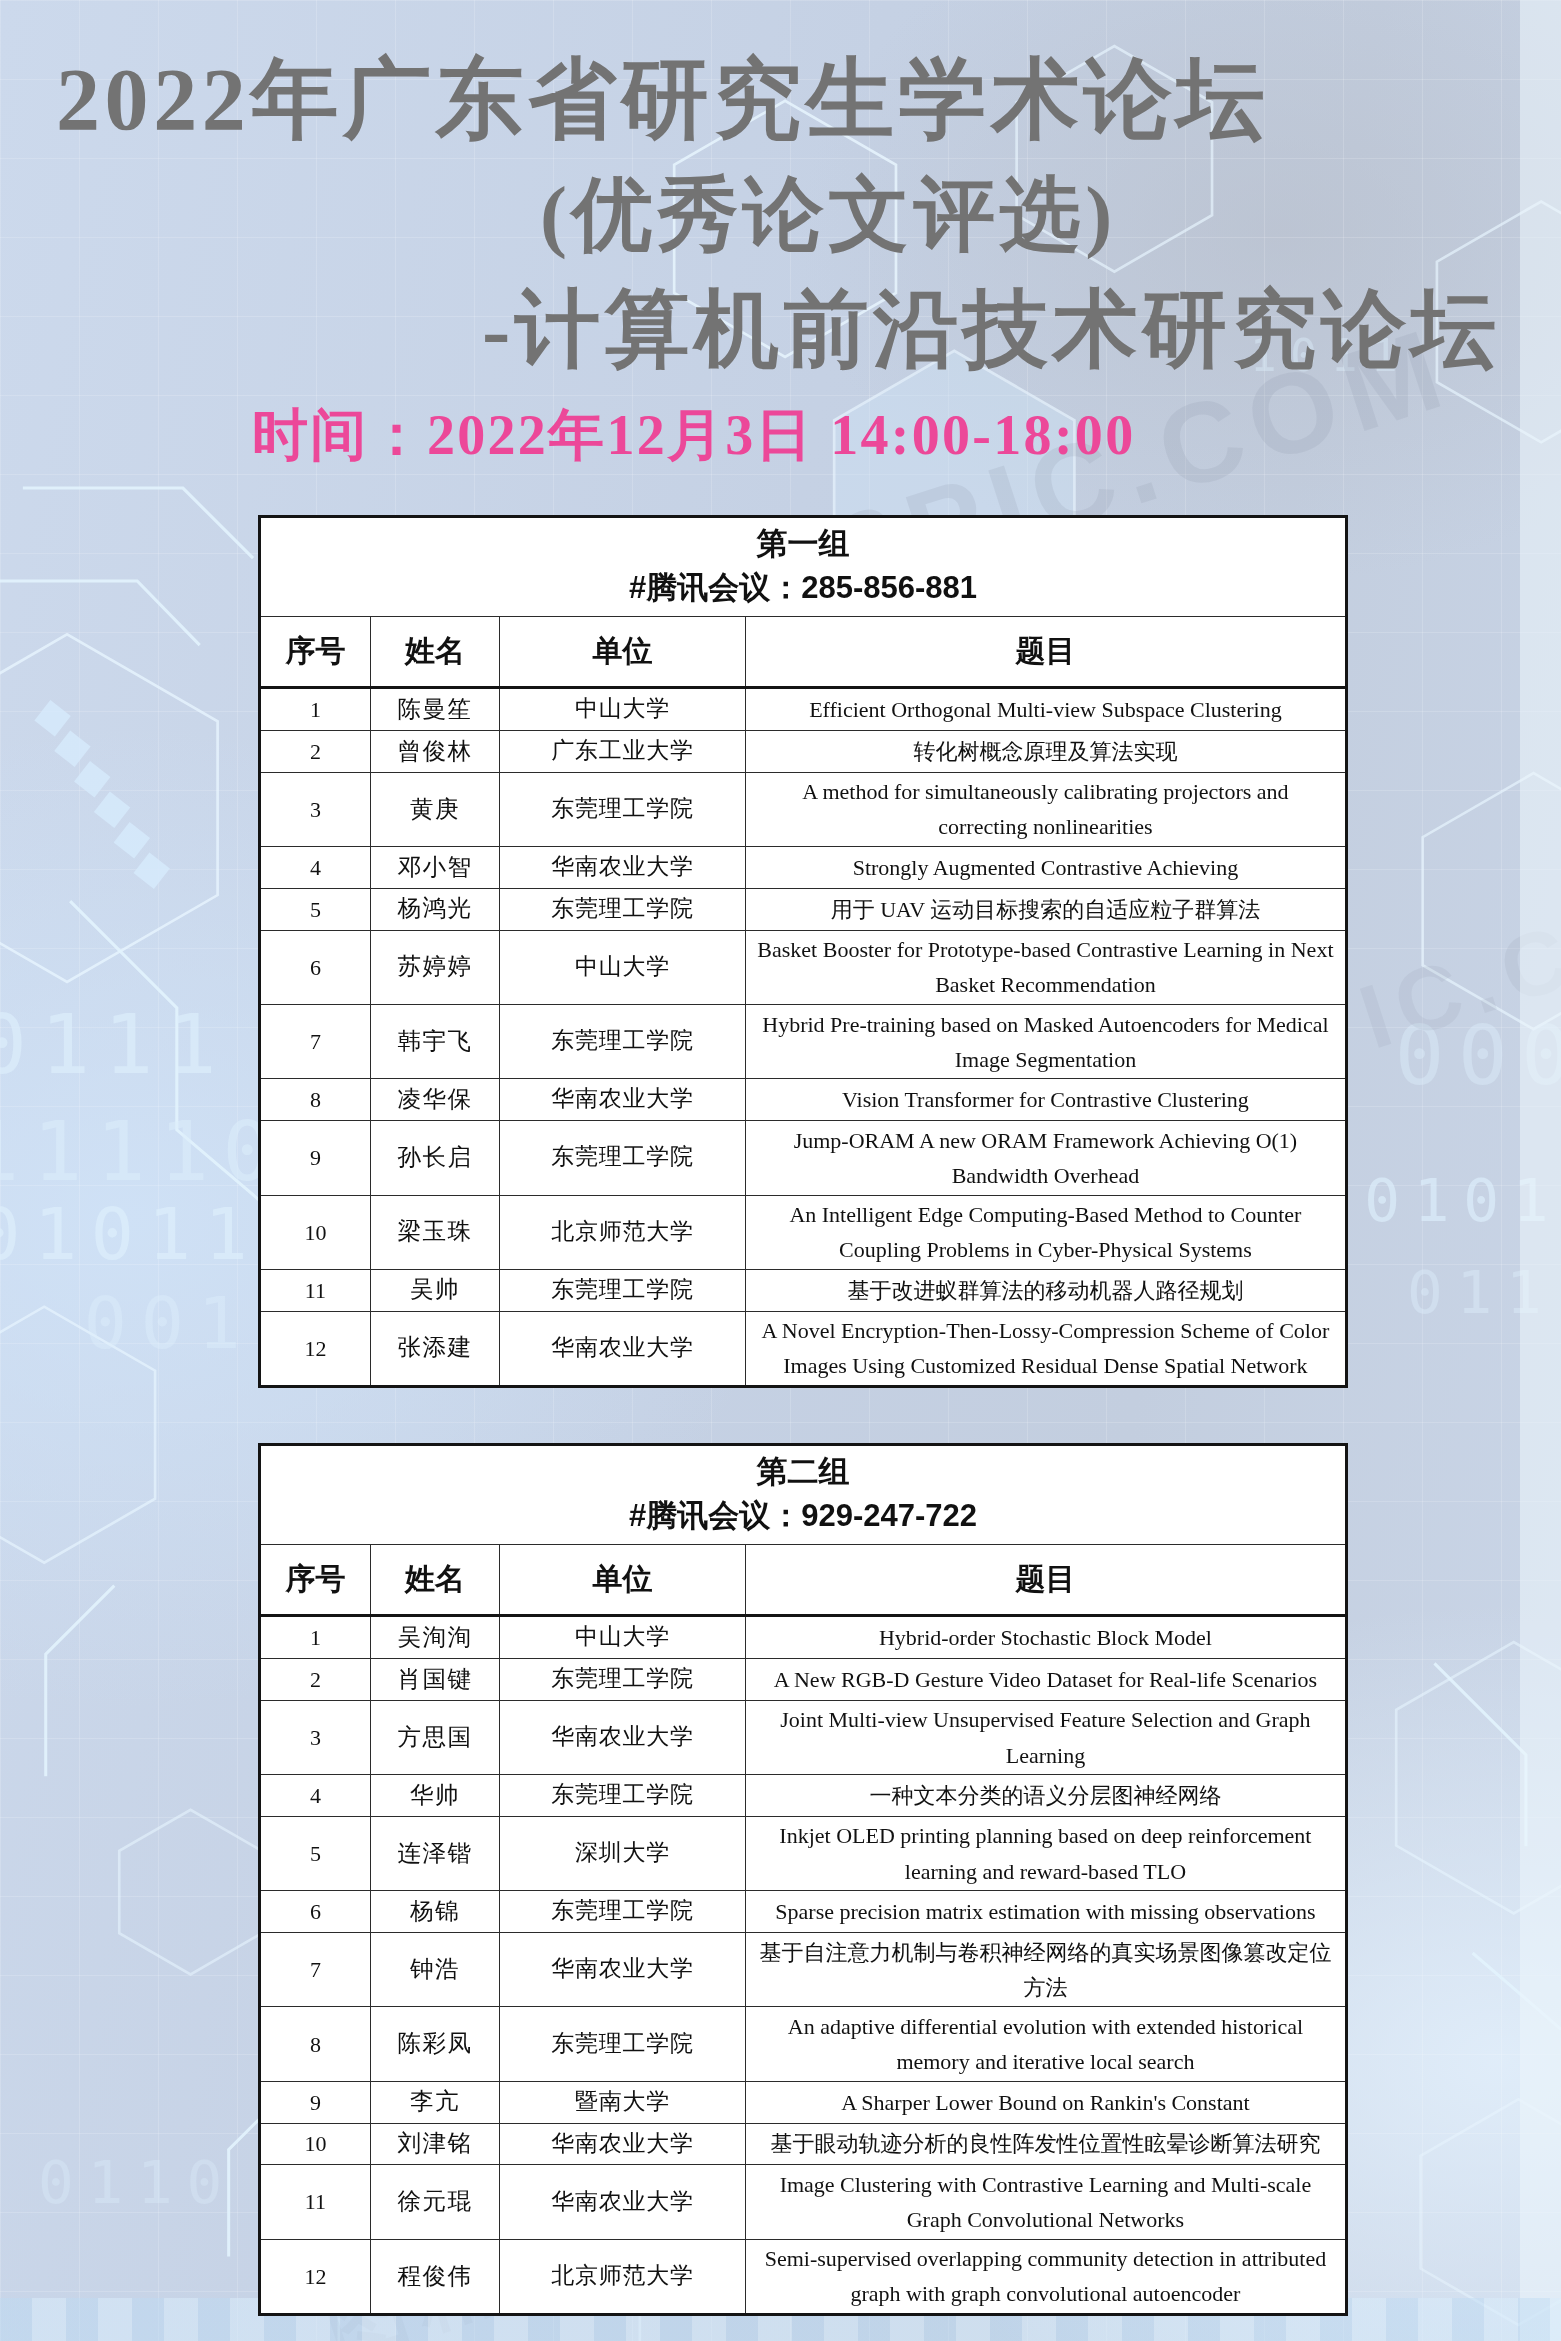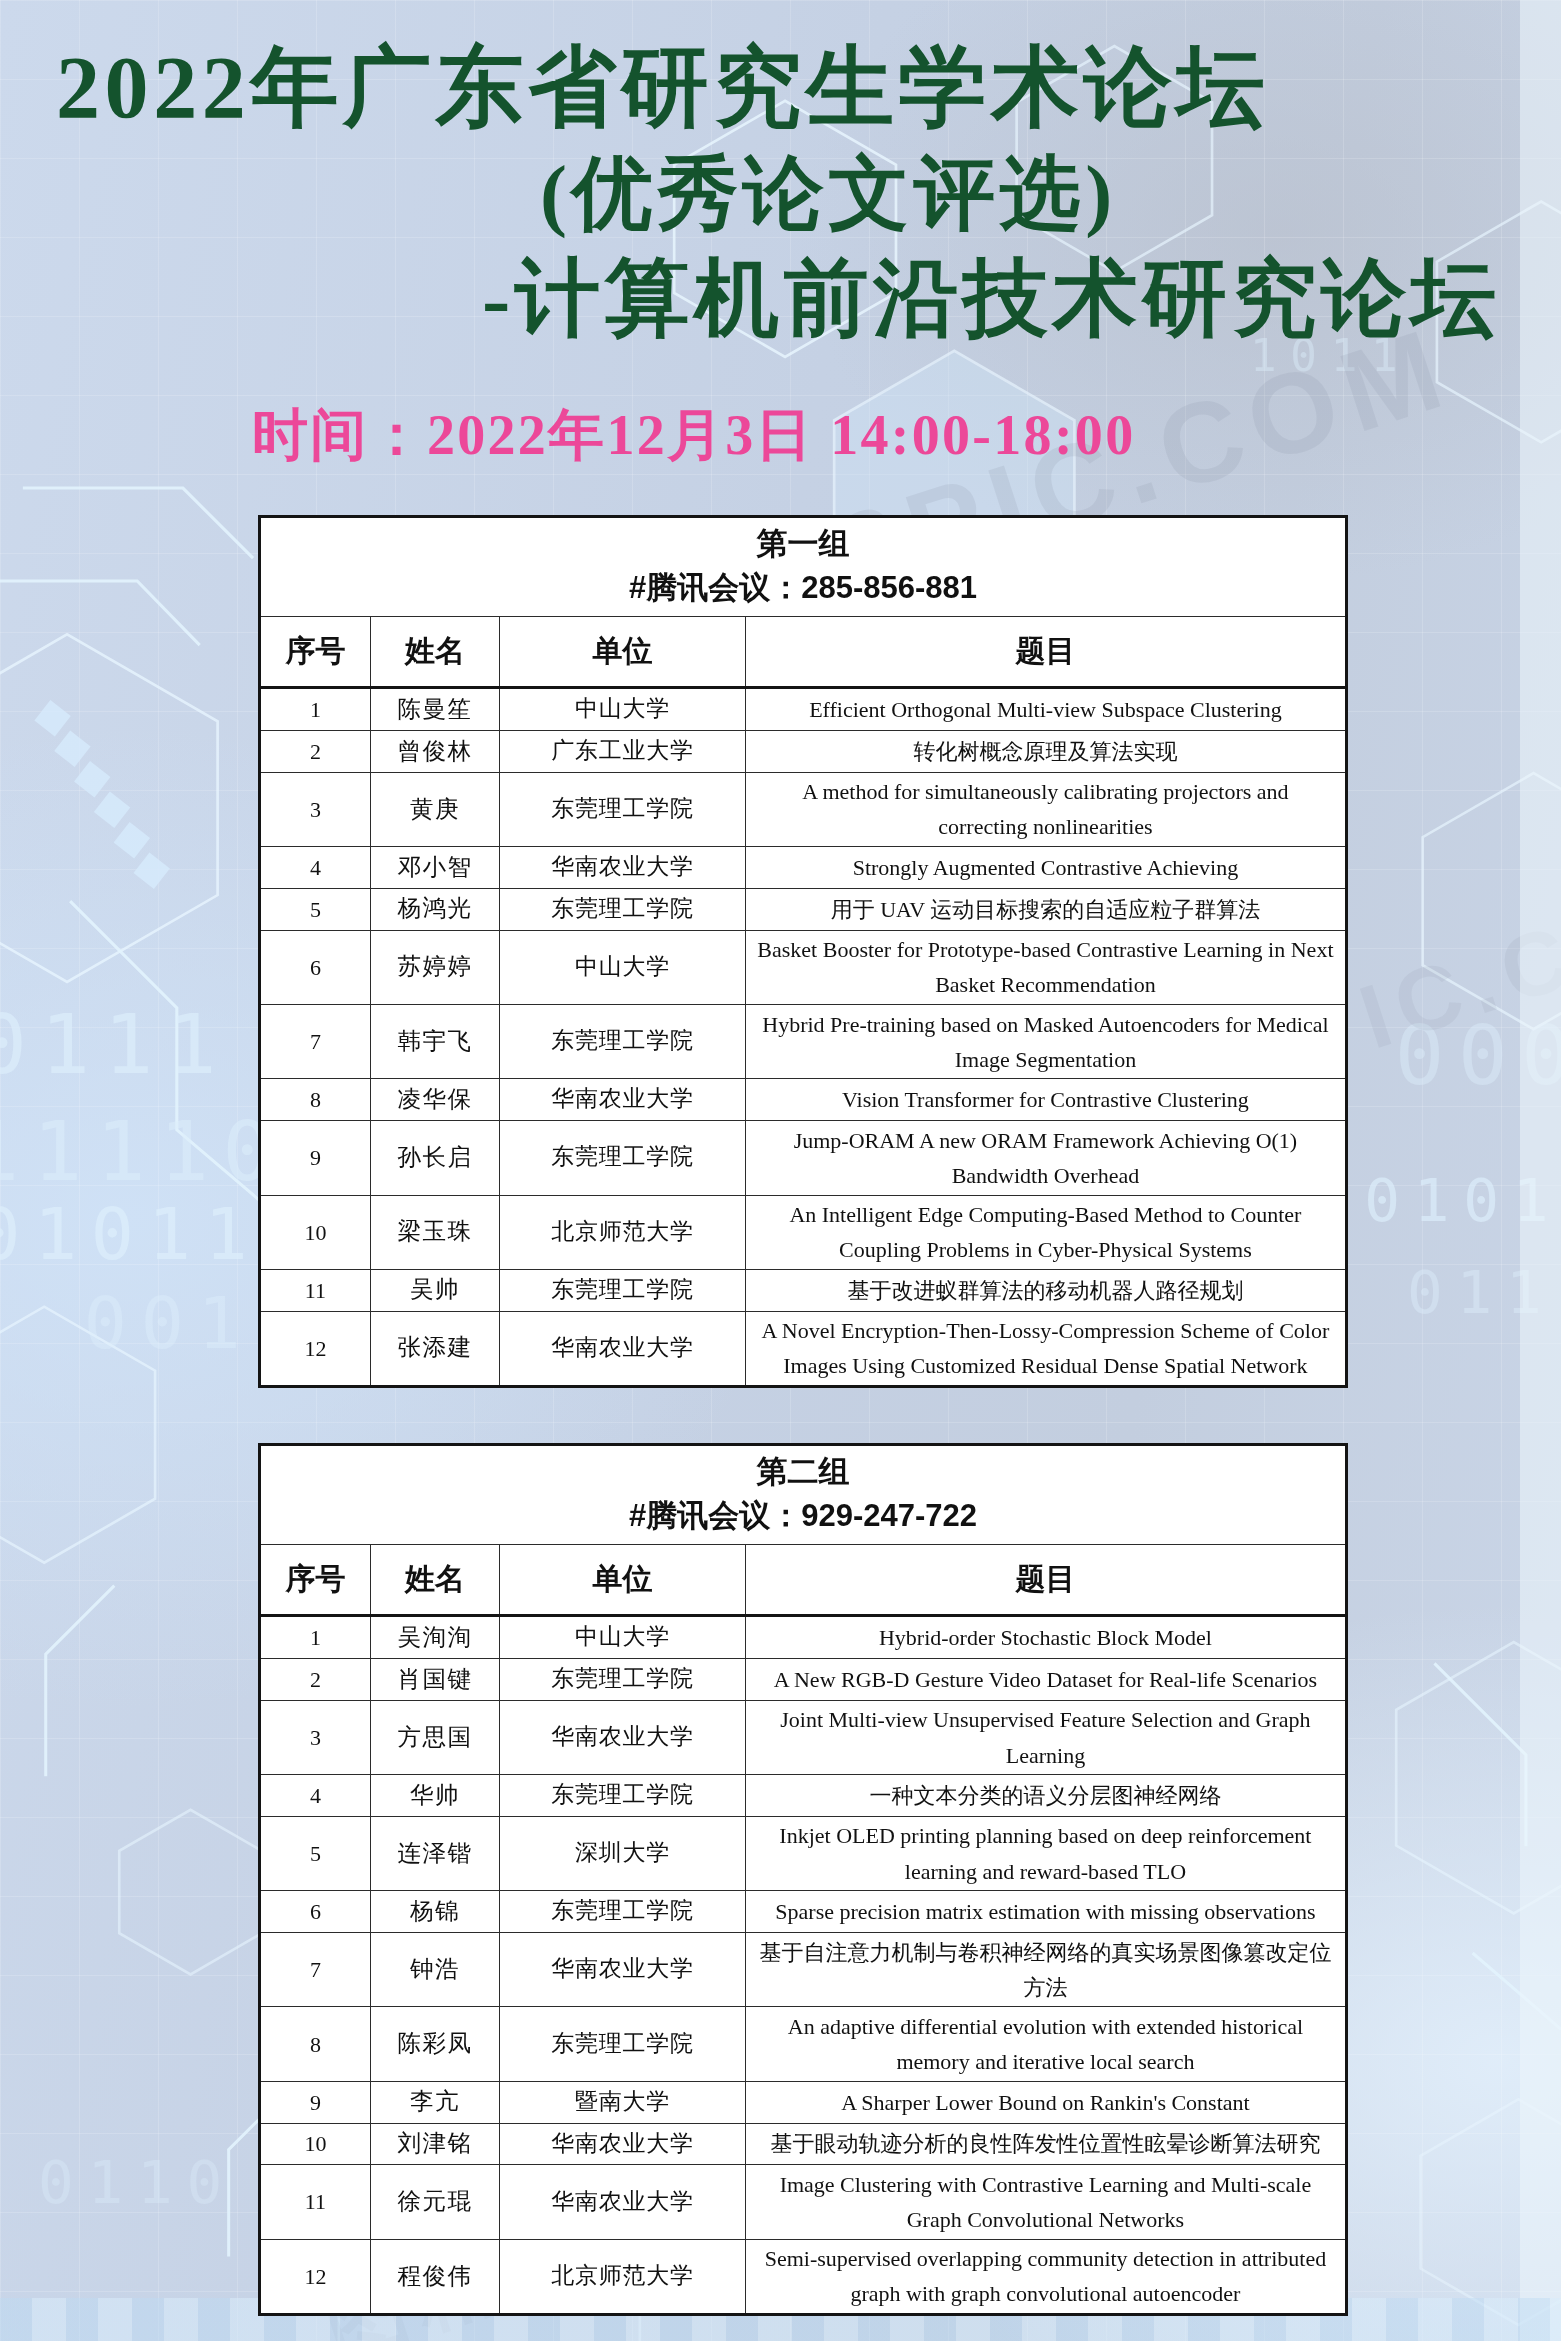--- a/index.html
+++ b/index.html
@@ -20,21 +20,21 @@
     position:absolute;z-index:0;color:#8a93a6;opacity:.17;font-weight:bold;
     font-family:"Liberation Sans",sans-serif;white-space:nowrap;
     transform:rotate(-18deg);pointer-events:none;letter-spacing:10.7px;
   }
   .edge-stripe{position:absolute;top:0;right:0;width:41px;height:100%;
     background:rgba(236,245,252,.55);z-index:0;}
   .bottom-strip{position:absolute;left:0;bottom:0;width:100%;height:44px;z-index:0;
     background:repeating-linear-gradient(90deg,rgba(188,219,244,.45) 0 32px,rgba(216,236,251,.55) 32px 66px);}
 
   .title-block{position:absolute;top:32px;left:0;width:100%;z-index:2;}
-  .title-line{margin:4px;color:#14532d;font-weight:bold;letter-spacing:4.6px;
+  .title-line{margin:16px;color:#737373;font-weight:bold;letter-spacing:4.6px;
     font-family:"Liberation Serif","DejaVu Serif",serif;line-height:1.18;white-space:nowrap;}
   .t1{font-size:88px;margin-left:56px;}
   .t2{font-size:85px;margin-left:482px;margin-top:4.6px;}
   .t3{font-size:81px;margin-left:540px;margin-top:7.6px;}
 
   .time-line{position:absolute;top:398px;left:252px;z-index:2;
     font-size:56px;font-weight:bold;color:#ec4899;letter-spacing:2.3px;white-space:nowrap;
     font-family:"Liberation Serif","DejaVu Serif",serif;}
 
   .content{position:absolute;top:515px;left:0;width:100%;z-index:2;}

